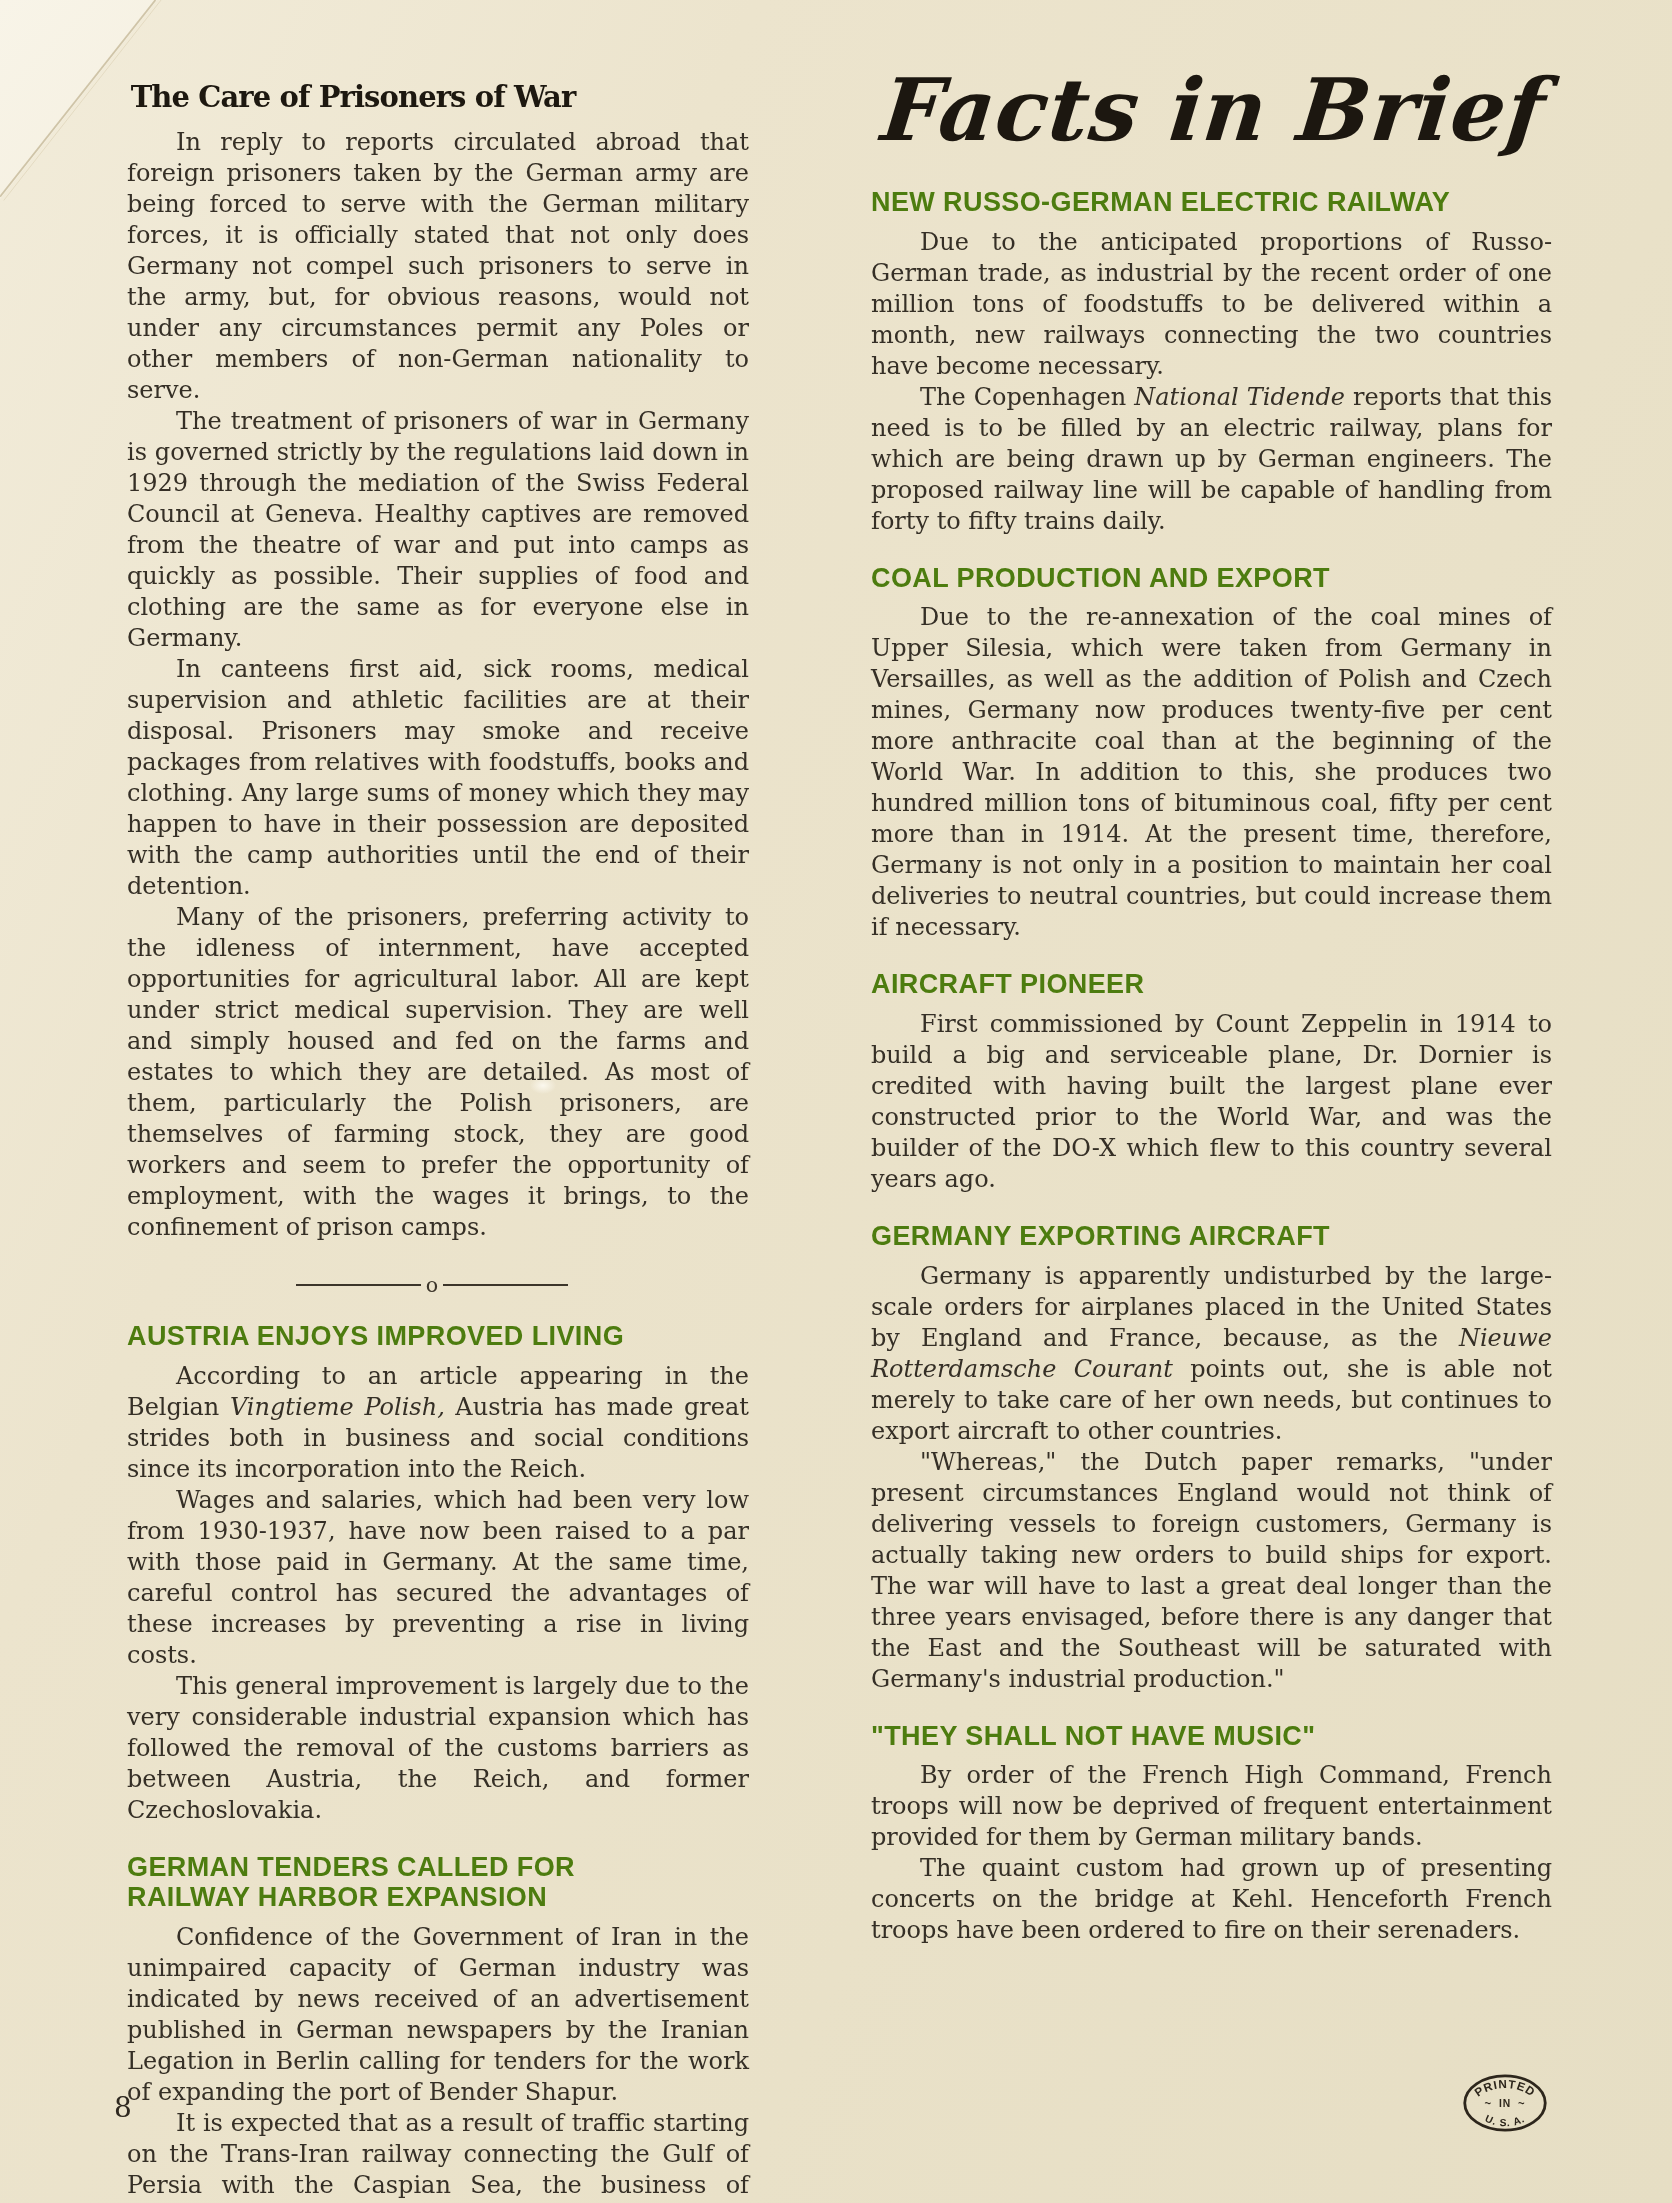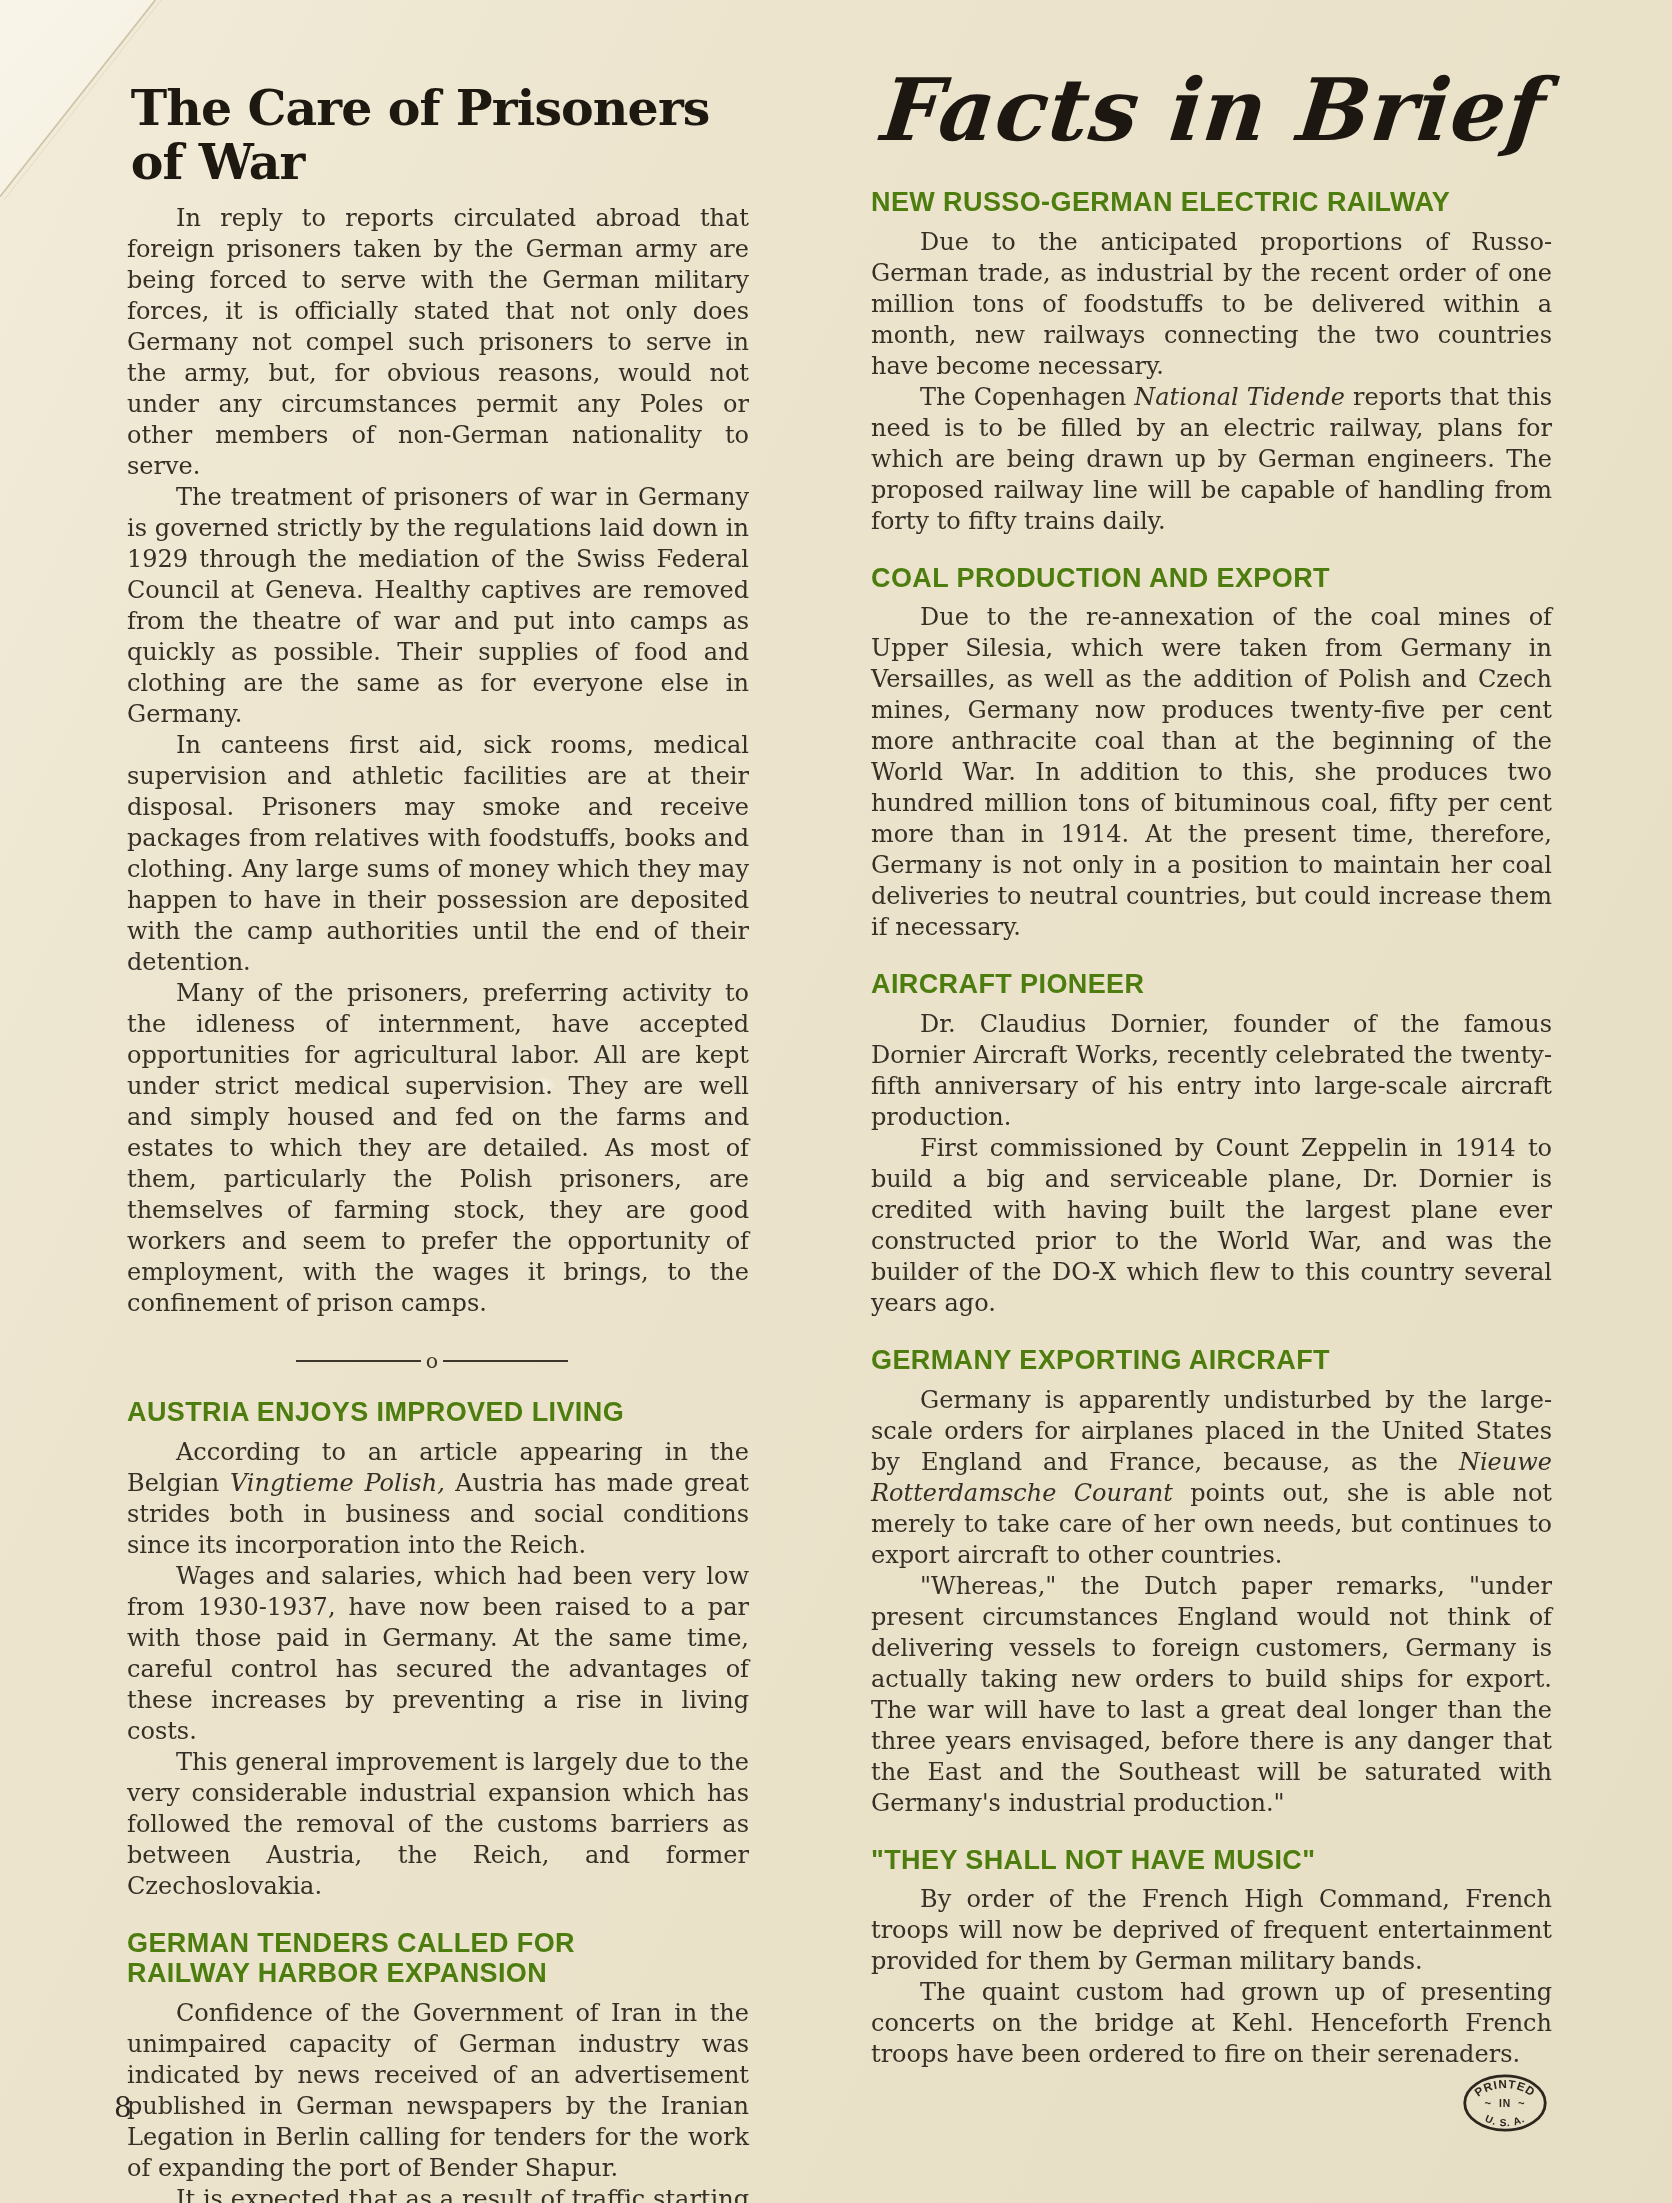--- a/index.html
+++ b/index.html
@@ -18,21 +18,21 @@
   .crease-svg{position:absolute;left:0;top:0;pointer-events:none;}
   .blemish{
     position:absolute;left:530px;top:1077px;width:26px;height:17px;border-radius:50%;
     background:radial-gradient(ellipse at center,#fbf8ee 0%,rgba(251,248,238,0) 72%);
   }
   .col{position:absolute;}
   .col-left{left:127px;top:82px;width:622px;}
   .col-right{left:871px;top:58px;width:681px;}
   h1{
     font-family:"DejaVu Serif",serif;font-weight:bold;color:#1d1810;
-    font-size:49px;line-height:1.1;letter-spacing:-0.9px;margin:0 0 13px 3.7px;
+    font-size:29px;line-height:1.1;letter-spacing:-0.9px;margin:0 0 13px 3.7px;
   }
   .masthead{
     font-family:"DejaVu Serif",serif;font-style:italic;font-weight:bold;color:#1c1710;
     font-size:86px;line-height:1.2;letter-spacing:0.9px;margin:0 0 24px 5.6px;
     transform:skewX(-6deg);transform-origin:left bottom;white-space:nowrap;
   }
   h2{
     font-family:"Liberation Sans",sans-serif;font-weight:700;color:#4d7c0f;
     font-size:27px;line-height:1.12;letter-spacing:0.4px;margin:26px 0 9.4px 0;
   }
@@ -113,21 +113,20 @@
     <section>
       <h2>COAL PRODUCTION AND EXPORT</h2>
       <div class="paras">
           <p><span>Due to the re-annexation of the coal mines of Upper Silesia, which were taken from Germany in Versailles, as well as the addition of Polish and Czech mines, Germany now produces twenty-five per cent more anthracite coal than at the beginning of the World War.  In addition to this, she produces two hundred million tons of bituminous coal, fifty per cent more than in 1914.  At the present time, therefore, Germany is not only in a position to maintain her coal deliveries to neutral countries, but could increase them if necessary.</span></p>
         </div>
     </section>
 
     <section>
       <h2>AIRCRAFT PIONEER</h2>
       <div class="paras">
-          <p><span>Dr. Claudius Dornier, founder of the famous Dornier Aircraft Works, recently celebrated the twenty-fifth anniversary of his entry into large-scale aircraft production.</span></p>
           <p><span>First commissioned by Count Zeppelin in 1914 to build a big and serviceable plane, Dr. Dornier is credited with having built the largest plane ever constructed prior to the World War, and was the builder of the DO-X which flew to this country several years ago.</span></p>
         </div>
     </section>
 
     <section>
       <h2>GERMANY EXPORTING AIRCRAFT</h2>
       <div class="paras">
           <p><span>Germany is apparently undisturbed by the large-scale orders for airplanes placed in the United States by England and France, because, as the </span><i>Nieuwe Rotterdamsche Courant</i><span> points out, she is able not merely to take care of her own needs, but continues to export aircraft to other countries.</span></p>
           <p><span>"Whereas," the Dutch paper remarks, "under present circumstances England would not think of delivering vessels to foreign customers, Germany is actually taking new orders to build ships for export.  The war will have to last a great deal longer than the three years envisaged, before there is any danger that the East and the Southeast will be saturated with Germany's industrial production."</span></p>
         </div>

